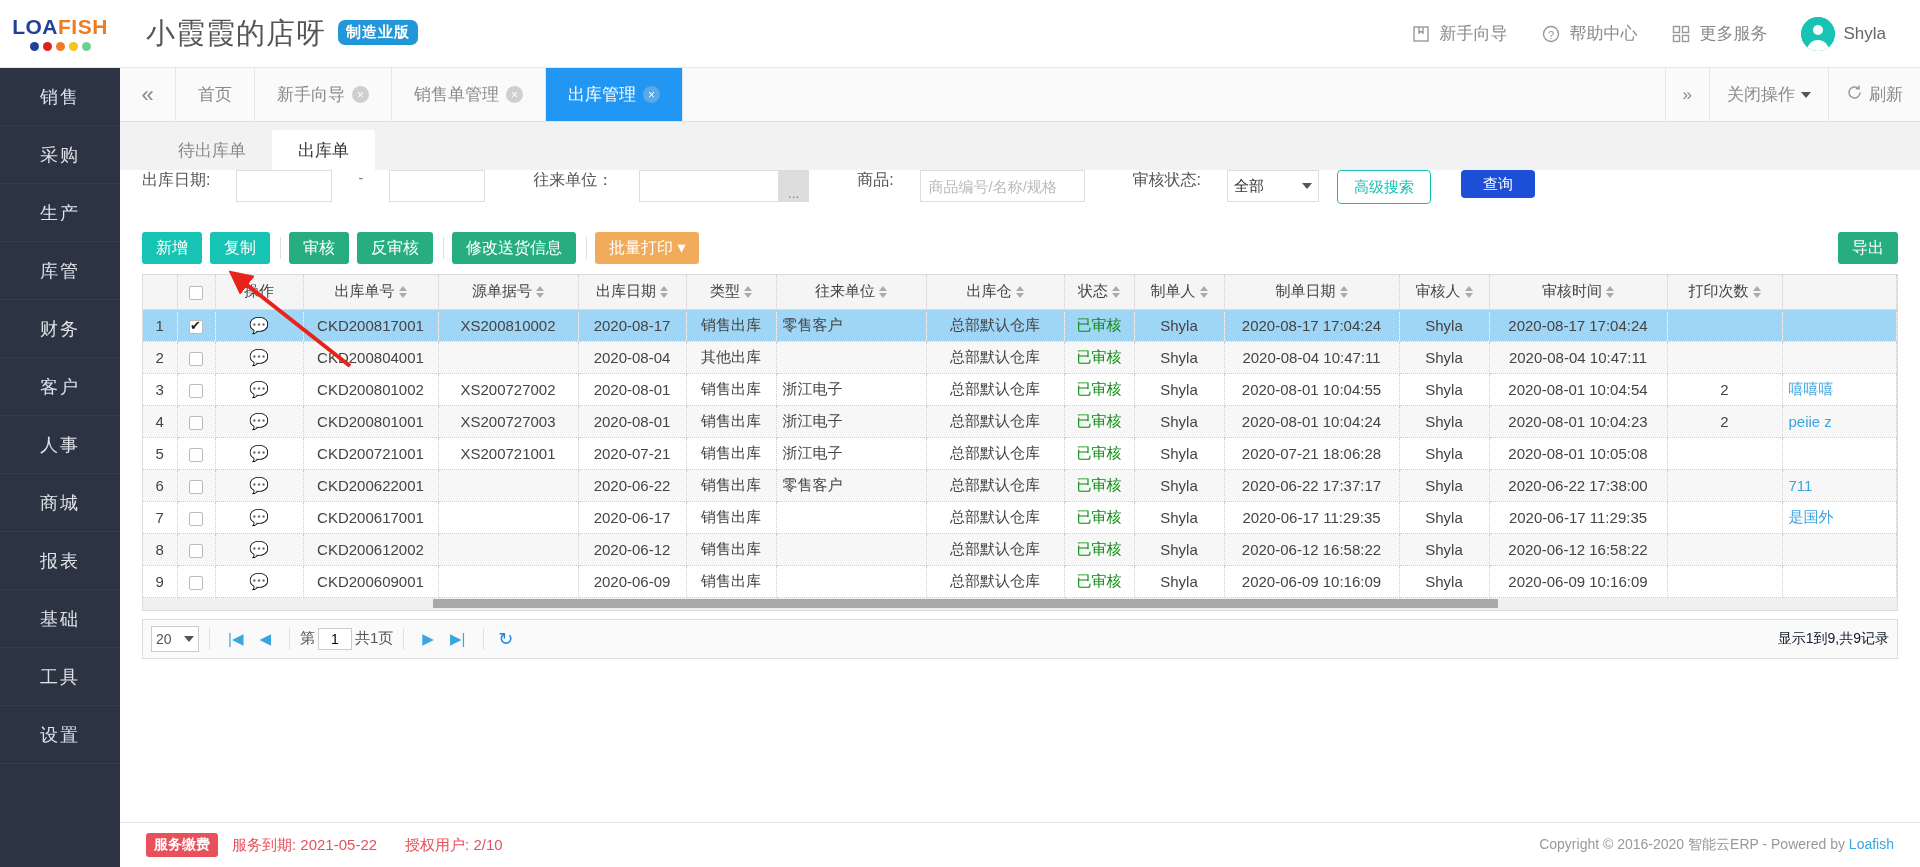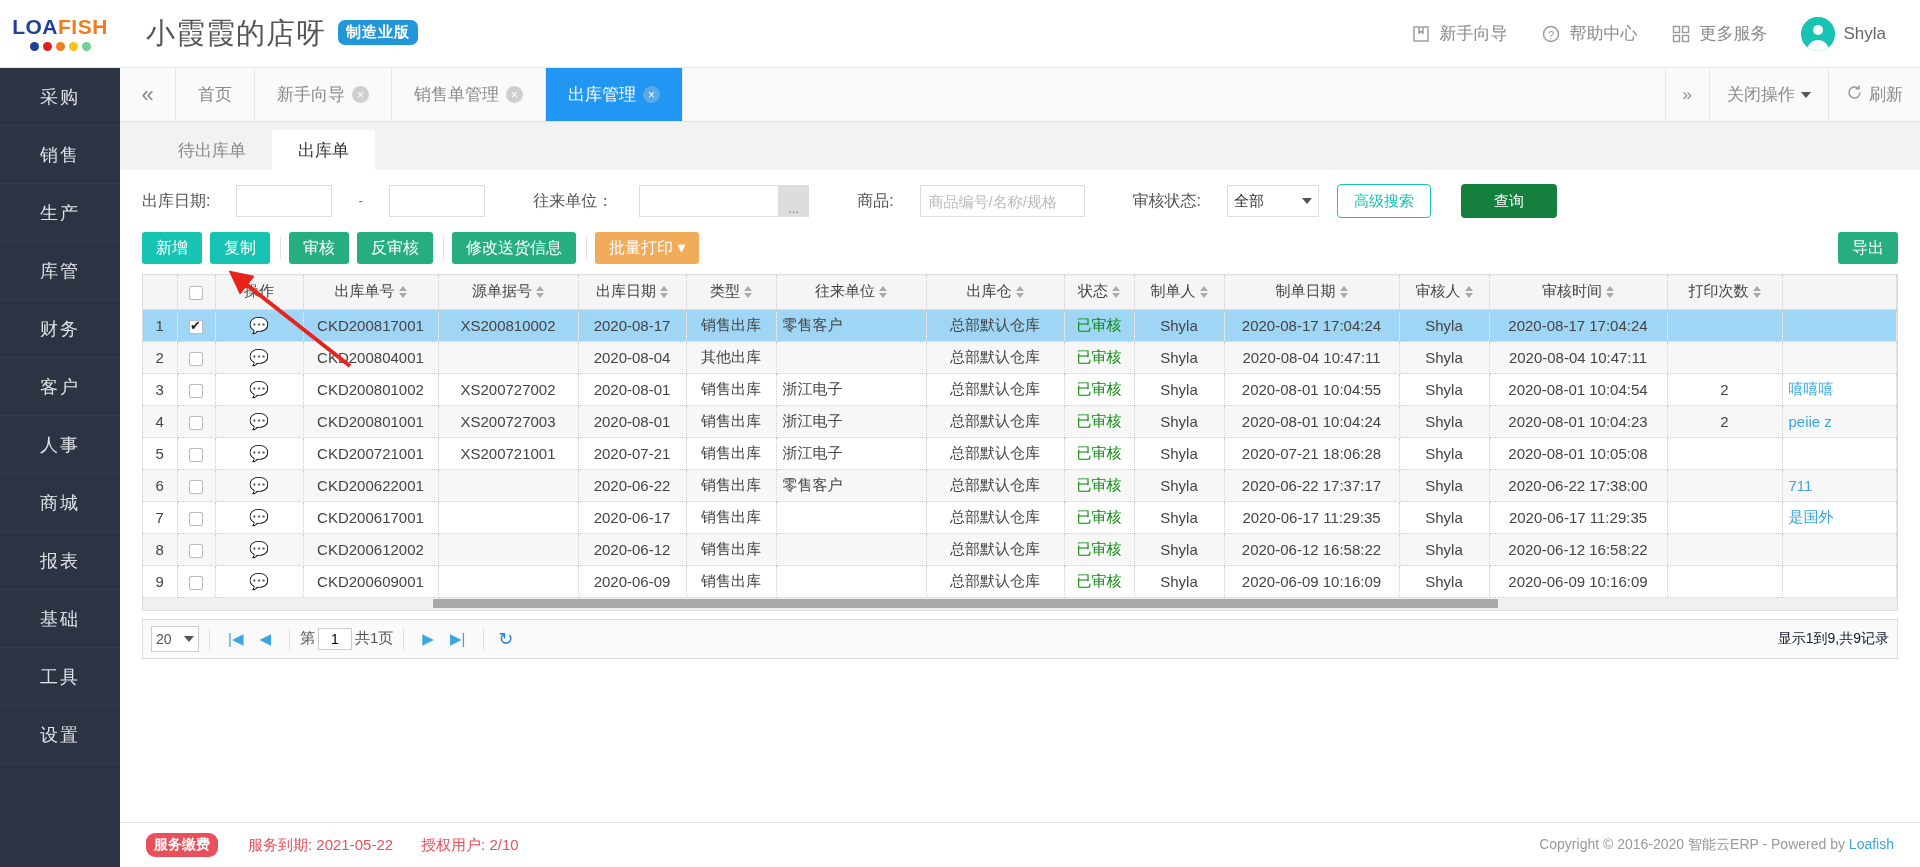--- a/index.html
+++ b/index.html
@@ -82,21 +82,21 @@
   }
   .subtabs { height:48px; display:flex; align-items:flex-end;
      padding-left:32px; background:#f2f2f2; }
   .subtab { padding:0 26px; height:40px; display:flex; align-items:center;
      font-size:17px; color:#888; cursor:pointer; }
   .subtab.active { background:#fff; color:#333; border-radius:3px 3px 0 0; }
 
   .panel { background:#fff; margin:0 0 0 0; height:652px; }
 
   
-  .filter-row { display:flex; align-items:center; height:62px;
+  .filter-row { display:flex; height:62px;
       padding:0 22px; gap:18px; }
   .f-label { font-size:16px; color:#555; margin-right:8px; }
   .f-input {
     height:32px; border:1px solid #ddd; background:#fff;
     font-size:15px; padding:0 8px; color:#333; outline:none;
   }
   .f-input::placeholder { color:#bbb; }
   .f-dash { margin:0 8px; color:#777; }
   .unit-wrap { display:flex; }
   .unit-btn { width:30px; height:32px; border:1px solid #ddd; border-left:none;
@@ -106,21 +106,21 @@
      font-size:15px; padding:0 6px; color:#333; display:flex;
      align-items:center; justify-content:space-between; cursor:pointer; }
   .caret { border-left:5px solid transparent; border-right:5px solid transparent;
      border-top:6px solid #555; }
   .btn-adv {
     height:34px; padding:0 16px; border:1px solid #17c3b2; color:#17c3b2;
     background:#fff; border-radius:4px; font-size:15px; cursor:pointer;
     display:flex; align-items:center;
   }
   .btn-query {
-    height:34px; padding:0 33px; background:#15803d; color:#fff;
+    height:28px; padding:0 22px; background:#1d4ed8; color:#fff;
     border:none; border-radius:4px; font-size:15px; cursor:pointer;
     display:flex; align-items:center;
   }
 
   
   .toolbar { display:flex; align-items:center; padding:0 22px 10px 22px; gap:0; }
   .tb-btn { height:32px; padding:0 14px; border:none; border-radius:3px;
      color:#fff; font-size:16px; cursor:pointer; display:flex;
      align-items:center; margin-right:8px; }
   .tb-sep { width:1px; height:22px; background:#e0e0e0; margin:0 8px 0 2px; }
@@ -177,21 +177,21 @@
   .pg-refresh { color:#2288dd; font-size:18px; cursor:pointer; margin-left:4px; }
   .pg-info { margin-left:auto; color:#0f172a; font-size:14px; }
 
   
   .footer {
     position:absolute; top:822px; left:120px; width:1800px; height:45px;
     background:#fff; border-top:1px solid #e2e2e2;
     display:flex; align-items:center; padding:0 26px;
   }
   .pay-badge { background:#e8505b; color:#fff; font-size:14px; padding:3px 8px;
-     border-radius:9px; margin-right:30px; cursor:pointer; font-weight:bold;}
+     border-radius:3px; margin-right:14px; cursor:pointer; font-weight:bold;}
   .expire { color:#e8505b; font-size:15px; margin-right:28px; }
   .authu { color:#e8505b; font-size:15px; }
   .copyright { margin-left:auto; color:#999; font-size:14px; }
   .copyright a { color:#3aa5e0; text-decoration:none; }
 
   
   .arrow-anno { position:absolute; left:228px; top:270px; pointer-events:none; }
 </style>
 </head>
 <body>
@@ -252,24 +252,24 @@
           <path d="M6 34 a11 11 0 0 1 22 0 z" fill="#fff"></path>
         </svg>
       </span>
       <span class="user-name">Shyla</span>
     </div>
   </div>
 </div>
 
 <div class="sidebar">
   <div class="side-item">
+      <span>销售</span>
+    </div>
+  <div class="side-item">
       <span>采购</span>
-    </div>
-  <div class="side-item">
-      <span>销售</span>
     </div>
   <div class="side-item">
       <span>生产</span>
     </div>
   <div class="side-item">
       <span>库管</span>
     </div>
   <div class="side-item">
       <span>财务</span>
     </div>

